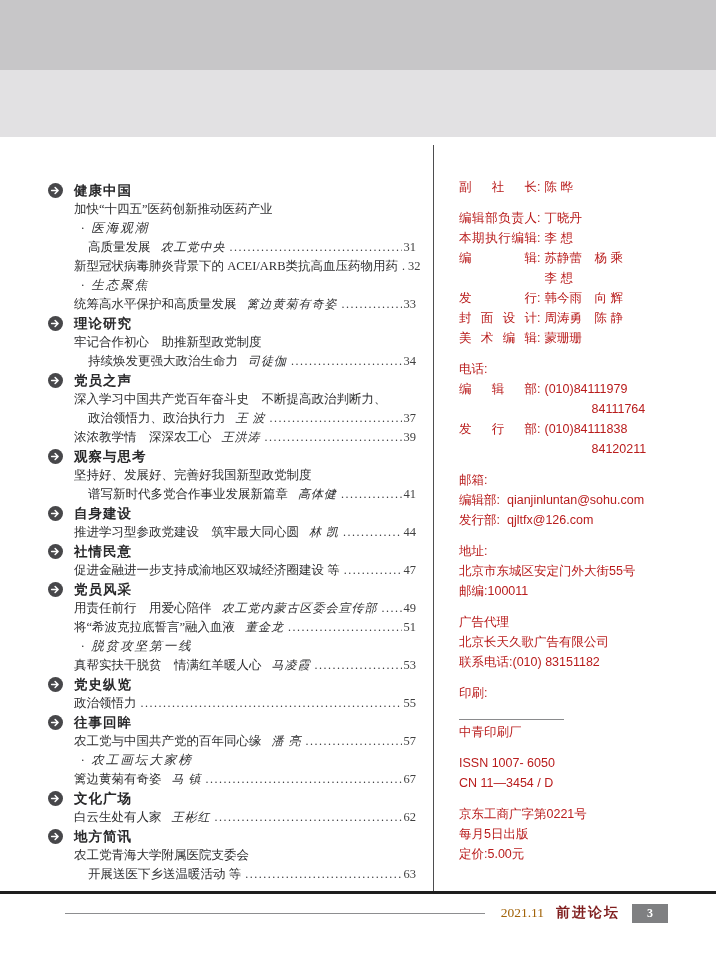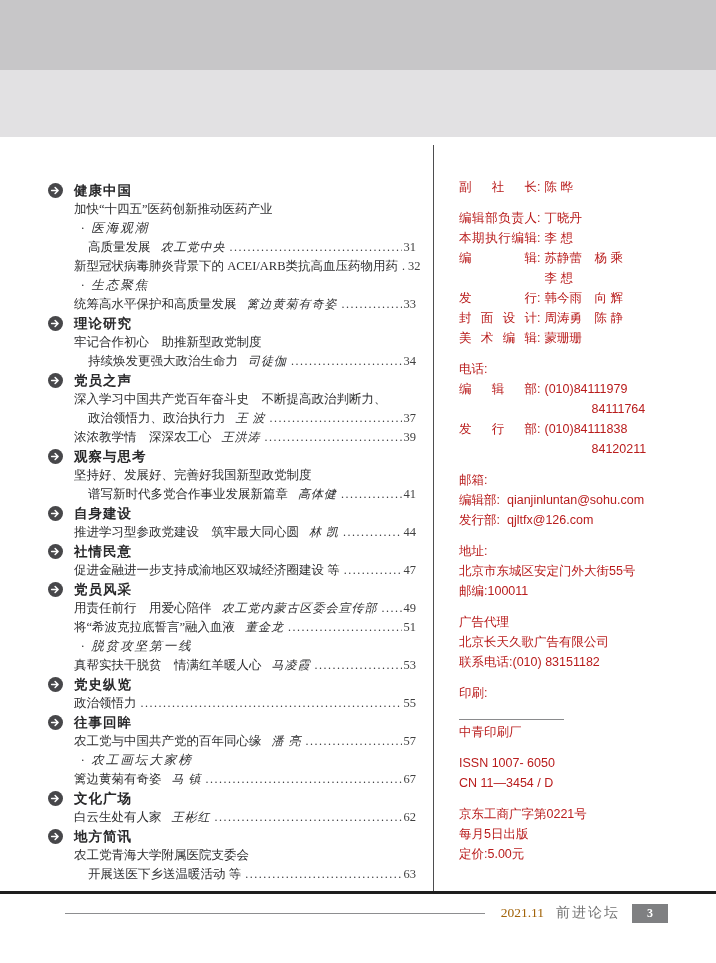--- a/index.html
+++ b/index.html
@@ -57,21 +57,21 @@
 
   
   .footer-rule { position:absolute; left:0; top:891px; width:716px; height:3px; background:#1e1e1e; }
   .footer-inner {
     position:absolute; left:65px; top:902px; width:603px; height:22px;
     display:flex; align-items:center;
     font-family:"Liberation Serif","DejaVu Serif",serif;
   }
   .footer-thinline { flex:1 1 auto; height:1px; background:#8d8e90; margin-right:16px; }
   .f-issue { flex:none; font-size:13.5px; color:#a16207; margin-right:12px; }
-  .f-mag   { flex:none; font-size:14px; font-weight:normal; color:#737373; letter-spacing:2px; margin-right:12px; }
+  .f-mag   { flex:none; font-size:14px; font-weight:bold; color:#7f1d1d; letter-spacing:2px; margin-right:12px; }
   .f-pagebox {
     flex:none; width:36px; height:19px; background:#7f8082; color:#ffffff;
     text-align:center; line-height:19px; font-size:12px; font-weight:bold;
   }
 </style>
 </head>
 <body>
 
 <div class="band-dark"></div>
 <div class="band-light"></div>

